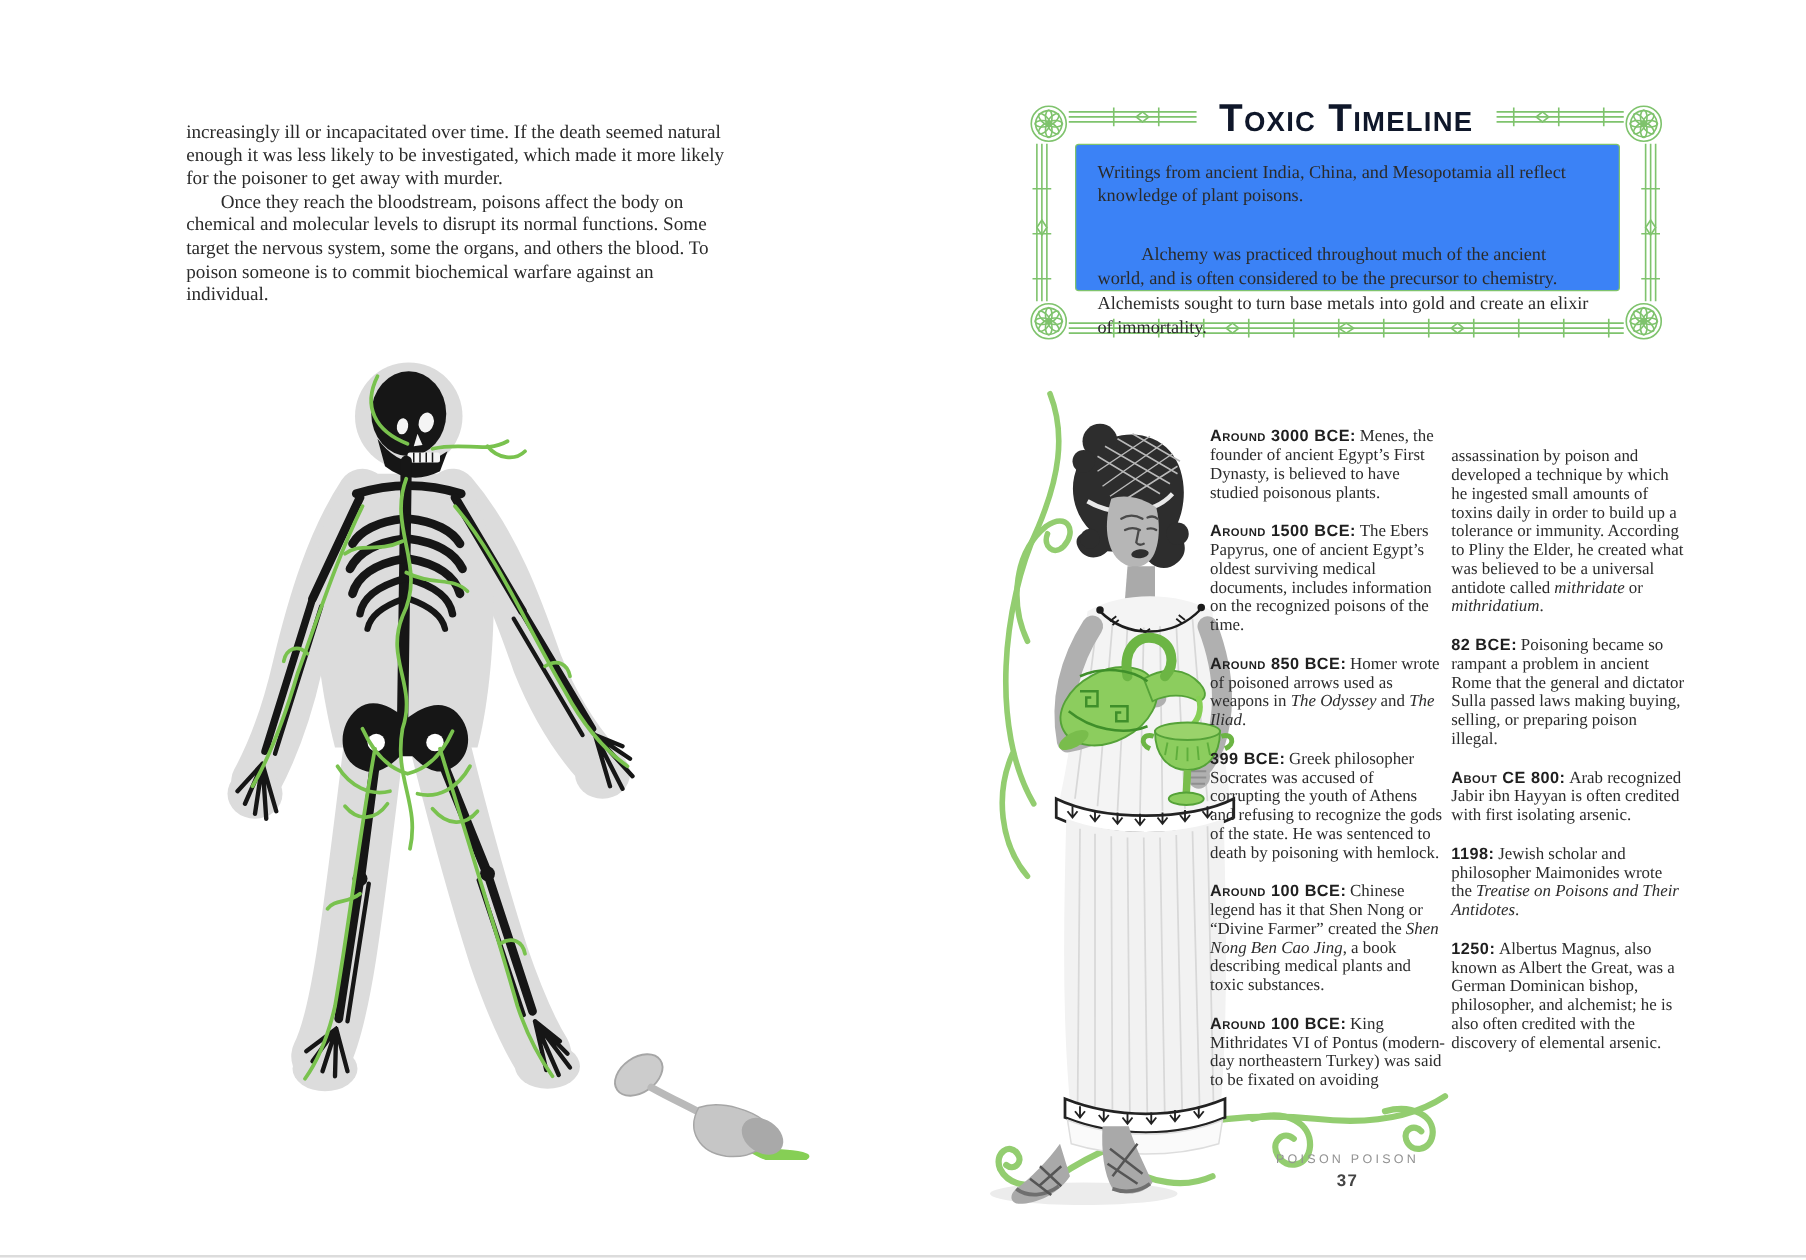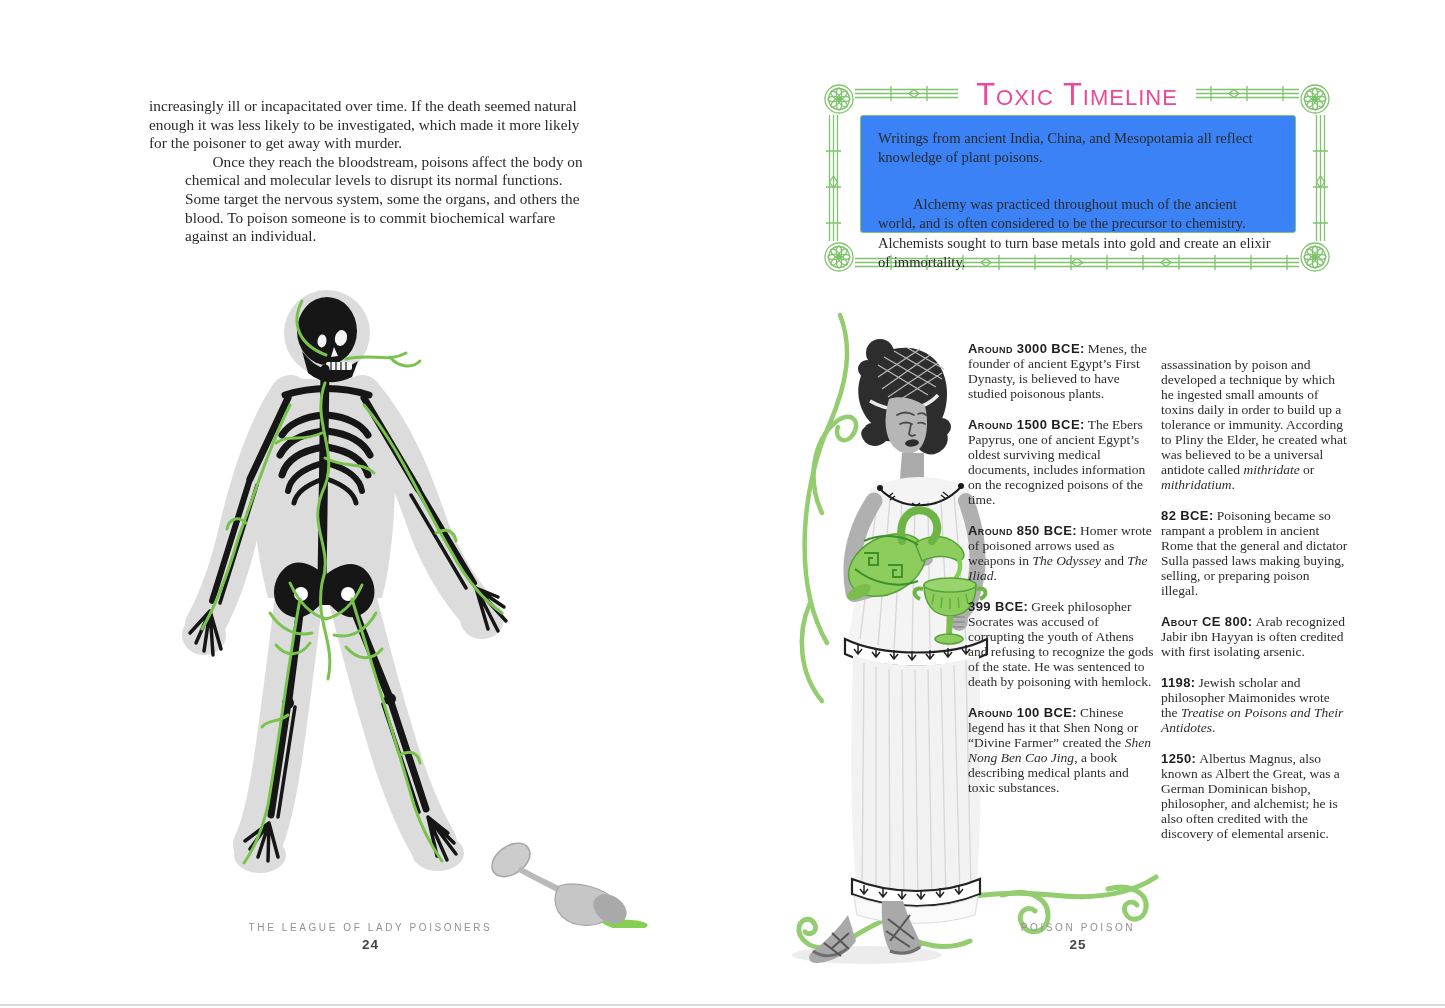--- a/index.html
+++ b/index.html
@@ -3,29 +3,29 @@
 <meta charset="utf-8">
 <style>
   html,body{margin:0;padding:0;background:#ffffff;}
   #canvas{position:relative;width:1445px;height:1008px;background:#ffffff;overflow:hidden;
           font-family:"Liberation Serif",serif;color:#262626;}
   .abs{position:absolute;}
 
   
   #left-text{left:149px;top:97px;width:443px;font-size:15.3px;line-height:18.6px;color:#2a2a2a;}
   #left-text p{margin:0;}
-  #left-text p.indent{text-indent:1.8em;margin-left:36px;}
+  #left-text p.indent{text-indent:1.8em;}
 
   
   #frame-wrap{left:821px;top:81px;width:512px;height:194px;}
   #frame-svg{position:absolute;left:0;top:0;}
   #timeline-title{position:absolute;left:50%;top:-4px;transform:translateX(-50%);
       background:#ffffff;padding:0 18px;white-space:nowrap;
-      font-family:"Liberation Sans",sans-serif;font-weight:400;font-size:31px;
-      font-variant:small-caps;letter-spacing:1px;color:#ec4899;}
+      font-family:"Liberation Sans",sans-serif;font-weight:700;font-size:31px;
+      font-variant:small-caps;letter-spacing:1px;color:#0f172a;}
   #intro-box{position:absolute;left:39px;top:34px;width:400px;height:103px;
       background:#3b82f6;border:1.5px solid #7fc36d;border-radius:3px;
       padding:13px 17px 0 17px;font-size:14.6px;line-height:19.4px;color:#2a2a2a;}
   #intro-box p{margin:0;}
   #intro-box p.indent{text-indent:2.4em;margin-top:27px;}
 
   
   .tl-col{width:188px;font-size:13.5px;line-height:15px;color:#2c2c2c;}
   #tl-col1{left:968px;top:341px;}
   #tl-col2{left:1161px;top:357px;}
@@ -150,24 +150,20 @@
 
   <svg class="abs" style="left:483px;top:828px;" width="170" height="100" viewBox="0 0 170 100">
     <path d="M118 86 C136 94,152 90,163 95 C168 98,160 103,150 102 C138 104,126 100,116 93 Z" fill="#86cf55"></path>
     <path d="M140 100 C150 104,160 104,165 101 L160 107 C148 109,136 105,130 101 Z" fill="#86cf55"></path>
     <ellipse cx="28" cy="32" rx="21" ry="14" transform="rotate(-35 28 32)" fill="#cccccc" stroke="#a6a6a6" stroke-width="1.5"></ellipse>
     <path d="M38 42 C56 52,70 58,84 66" stroke="#b9b9b9" stroke-width="6" fill="none" stroke-linecap="round"></path>
     <path d="M76 58 C66 76,76 94,98 97 C118 99,132 90,134 74 C122 60,94 52,76 58 Z" fill="#c6c6c6" stroke="#a6a6a6" stroke-width="1.2"></path>
     <ellipse cx="127" cy="81" rx="13" ry="18" transform="rotate(-56 127 81)" fill="#a9a9a9"></ellipse>
   </svg>
 
-  <div id="footer-left" class="footer abs">
-    <div class="book">THE LEAGUE OF LADY POISONERS</div>
-    <div class="num">24</div>
-  </div>
 
   <svg class="abs" style="left:752px;top:303px;" width="420" height="680" viewBox="0 0 420 680">
 
     <g fill="none" stroke="#93cd70" stroke-width="4.5" stroke-linecap="round">
       <path d="M75 340 C40 280,50 180,78 120 C95 80,101 45,88 12"></path>
       <path d="M70 210 C55 178,60 138,85 118 C102 106,110 122,99 134 C91 142,82 134,86 124"></path>
       <path d="M58 300 C44 332,48 372,70 398"></path>
     </g>
     <ellipse cx="115" cy="652" rx="75" ry="9" fill="#ececec"></ellipse>
 
@@ -365,29 +361,30 @@
       <p class="indent">Alchemy was practiced throughout much of the ancient world, and is often considered to be the precursor to chemistry. Alchemists sought to turn base metals into gold and create an elixir of immortality.</p>
     </div>
   </div>
 
   <div id="tl-col1" class="tl-col abs">
     <p><span class="tl-label">Around 3000 BCE:</span><span><span>Menes, the founder of ancient Egypt’s First Dynasty, is believed to have studied poisonous plants.</span></span></p>
     <p><span class="tl-label">Around 1500 BCE:</span><span><span>The Ebers Papyrus, one of ancient Egypt’s oldest surviving medical documents, includes information on the recognized poisons of the time.</span></span></p>
     <p><span class="tl-label">Around 850 BCE:</span><span><span>Homer wrote of poisoned arrows used as weapons in </span><em>The Odyssey</em><span> and </span><em>The Iliad</em><span>.</span></span></p>
     <p><span class="tl-label">399 BCE:</span><span><span>Greek philosopher Socrates was accused of corrupting the youth of Athens and refusing to recognize the gods of the state. He was sentenced to death by poisoning with hemlock.</span></span></p>
     <p><span class="tl-label">Around 100 BCE:</span><span><span>Chinese legend has it that Shen Nong or “Divine Farmer” created the </span><em>Shen Nong Ben Cao Jing</em><span>, a book describing medical plants and toxic substances.</span></span></p>
+    <p><span class="tl-label">Around 100 BCE:</span><span><span>King Mithridates VI of Pontus (modern-day northeastern Turkey) was said to be fixated on avoiding</span></span></p>
   </div>
 
   <div id="tl-col2" class="tl-col abs">
     <p><span><span>assassination by poison and developed a technique by which he ingested small amounts of toxins daily in order to build up a tolerance or immunity. According to Pliny the Elder, he created what was believed to be a universal antidote called </span><em>mithridate</em><span> or </span><em>mithridatium</em><span>.</span></span></p>
     <p><span class="tl-label">82 BCE:</span><span><span>Poisoning became so rampant a problem in ancient Rome that the general and dictator Sulla passed laws making buying, selling, or preparing poison illegal.</span></span></p>
     <p><span class="tl-label">About CE 800:</span><span><span>Arab recognized Jabir ibn Hayyan is often credited with first isolating arsenic.</span></span></p>
     <p><span class="tl-label">1198:</span><span><span>Jewish scholar and philosopher Maimonides wrote the </span><em>Treatise on Poisons and Their Antidotes</em><span>.</span></span></p>
     <p><span class="tl-label">1250:</span><span><span>Albertus Magnus, also known as Albert the Great, was a German Dominican bishop, philosopher, and alchemist; he is also often credited with the discovery of elemental arsenic.</span></span></p>
   </div>
 
   <div id="footer-right" class="footer abs">
     <div class="book">POISON POISON</div>
-    <div class="num">25</div>
+    <div class="num">37</div>
   </div>
 
   <div id="page-edge" class="abs"></div>
 </div>
 
 </body></html>

